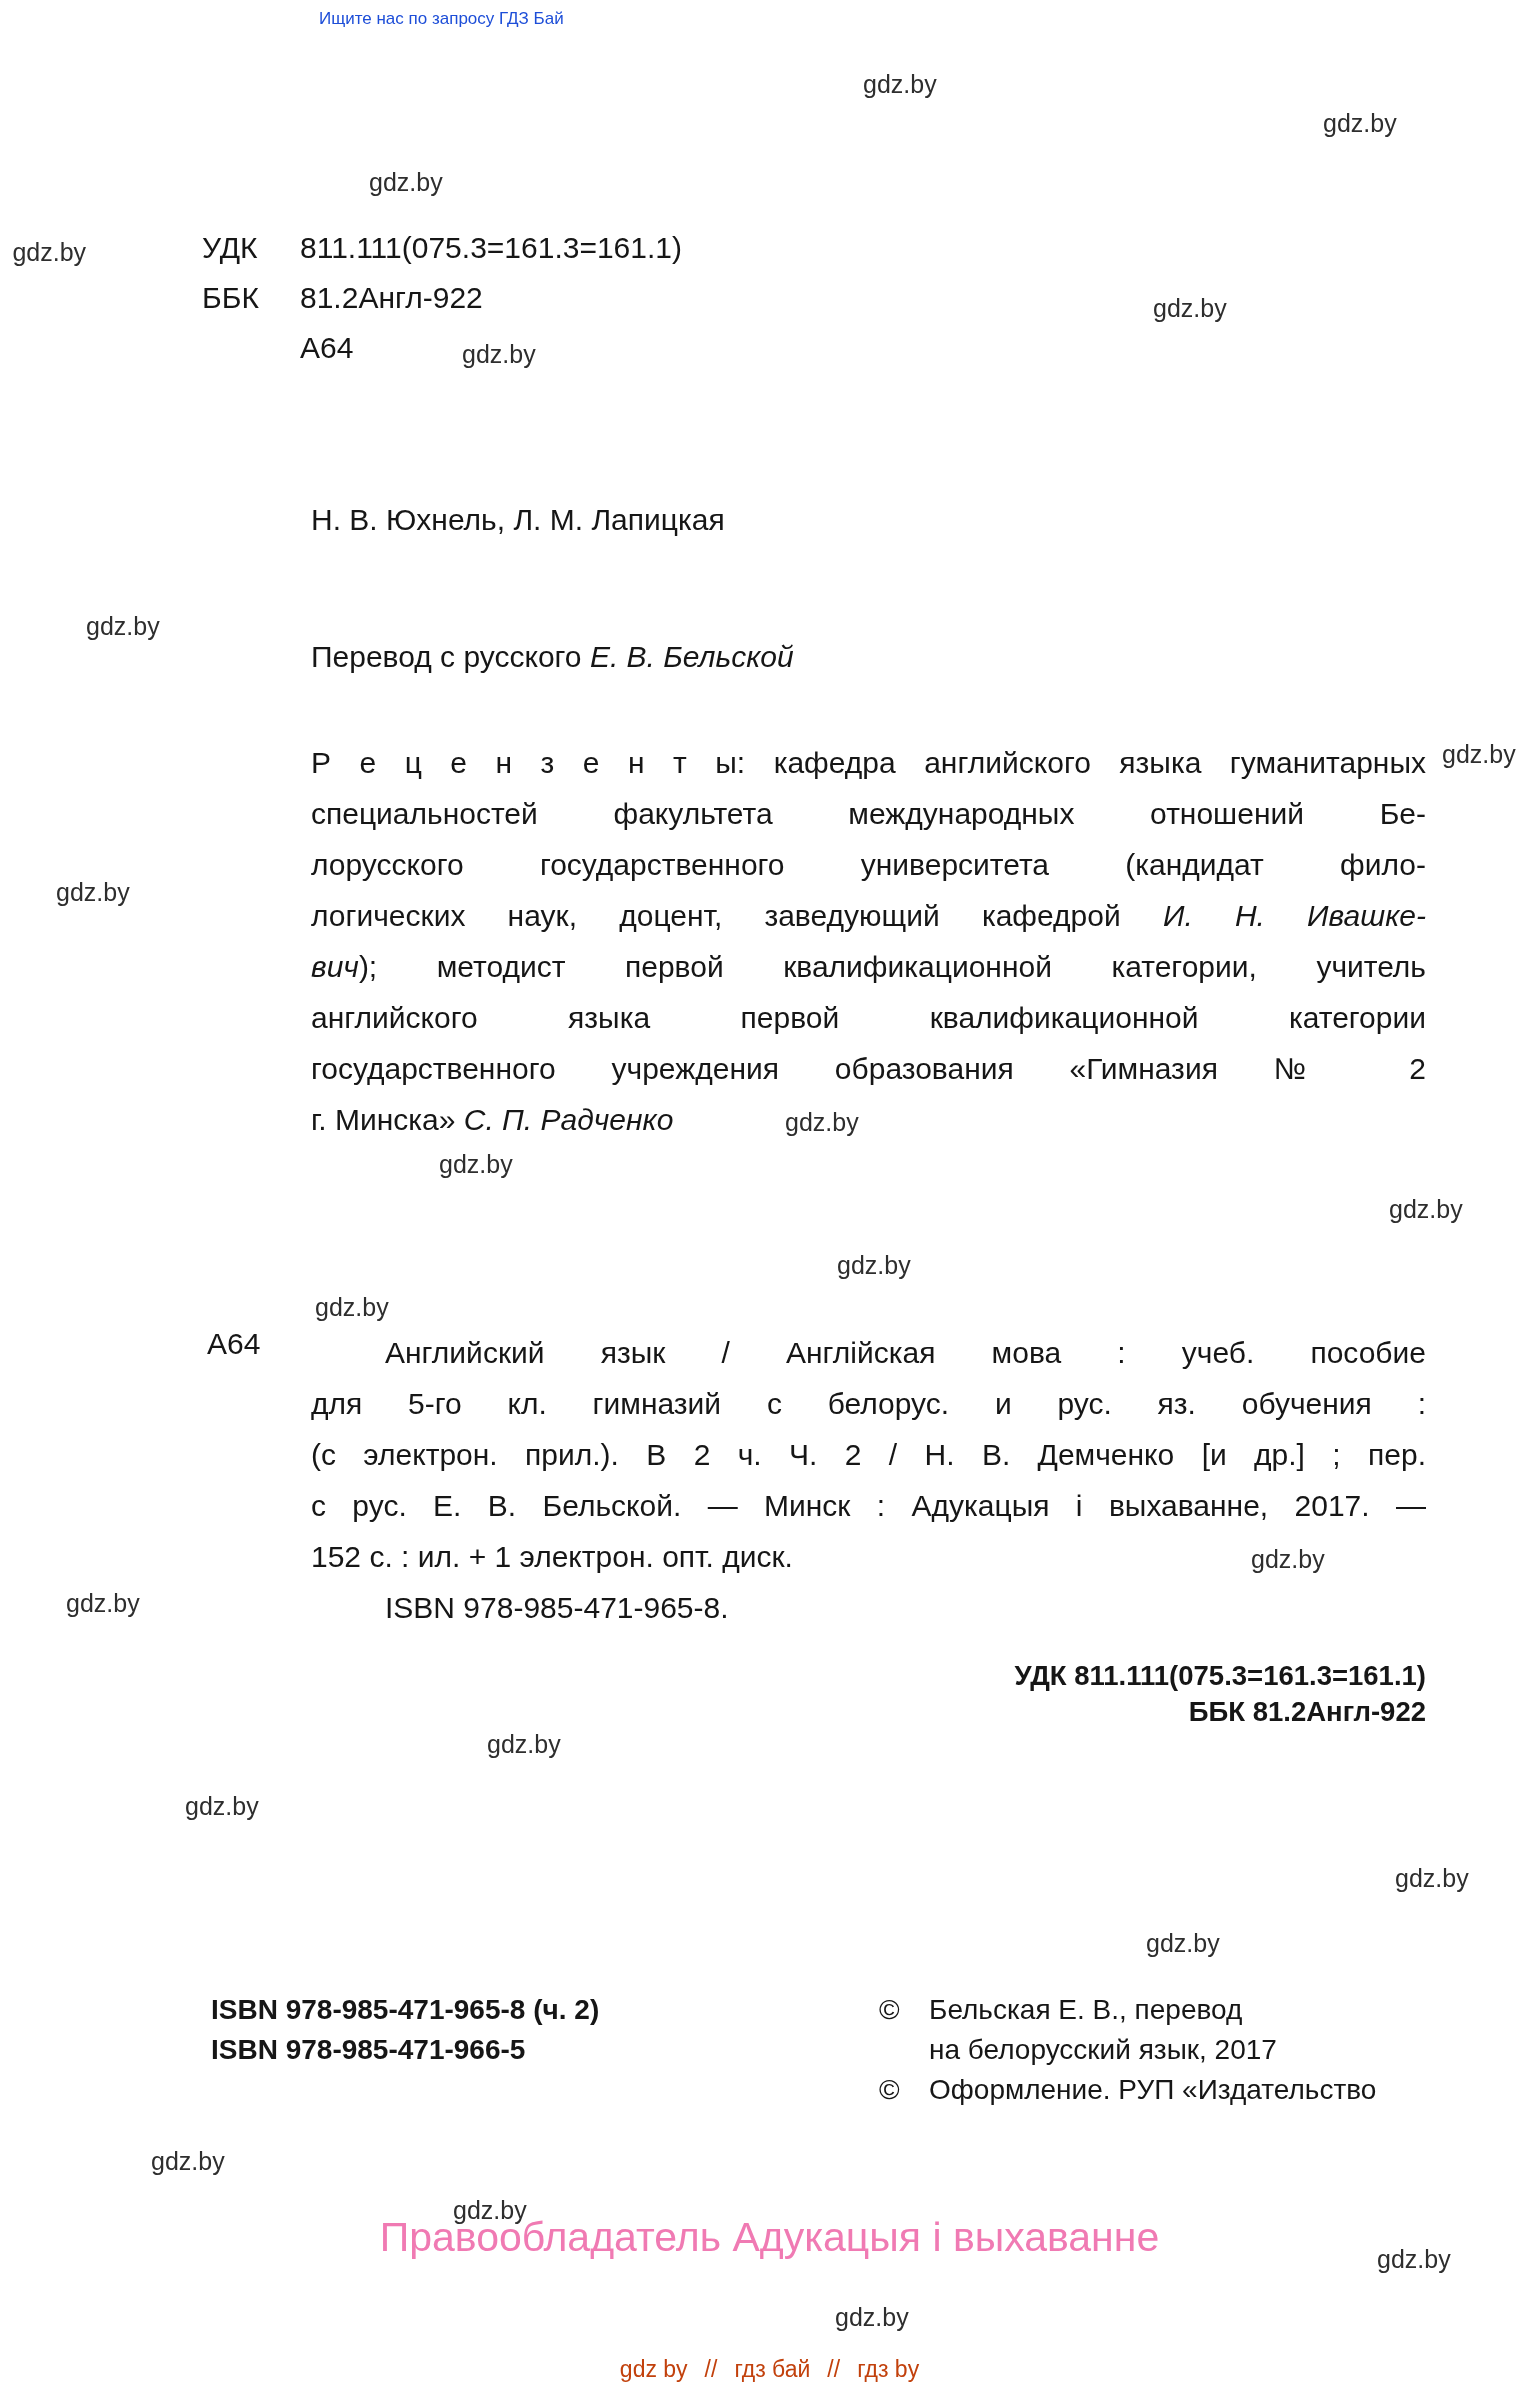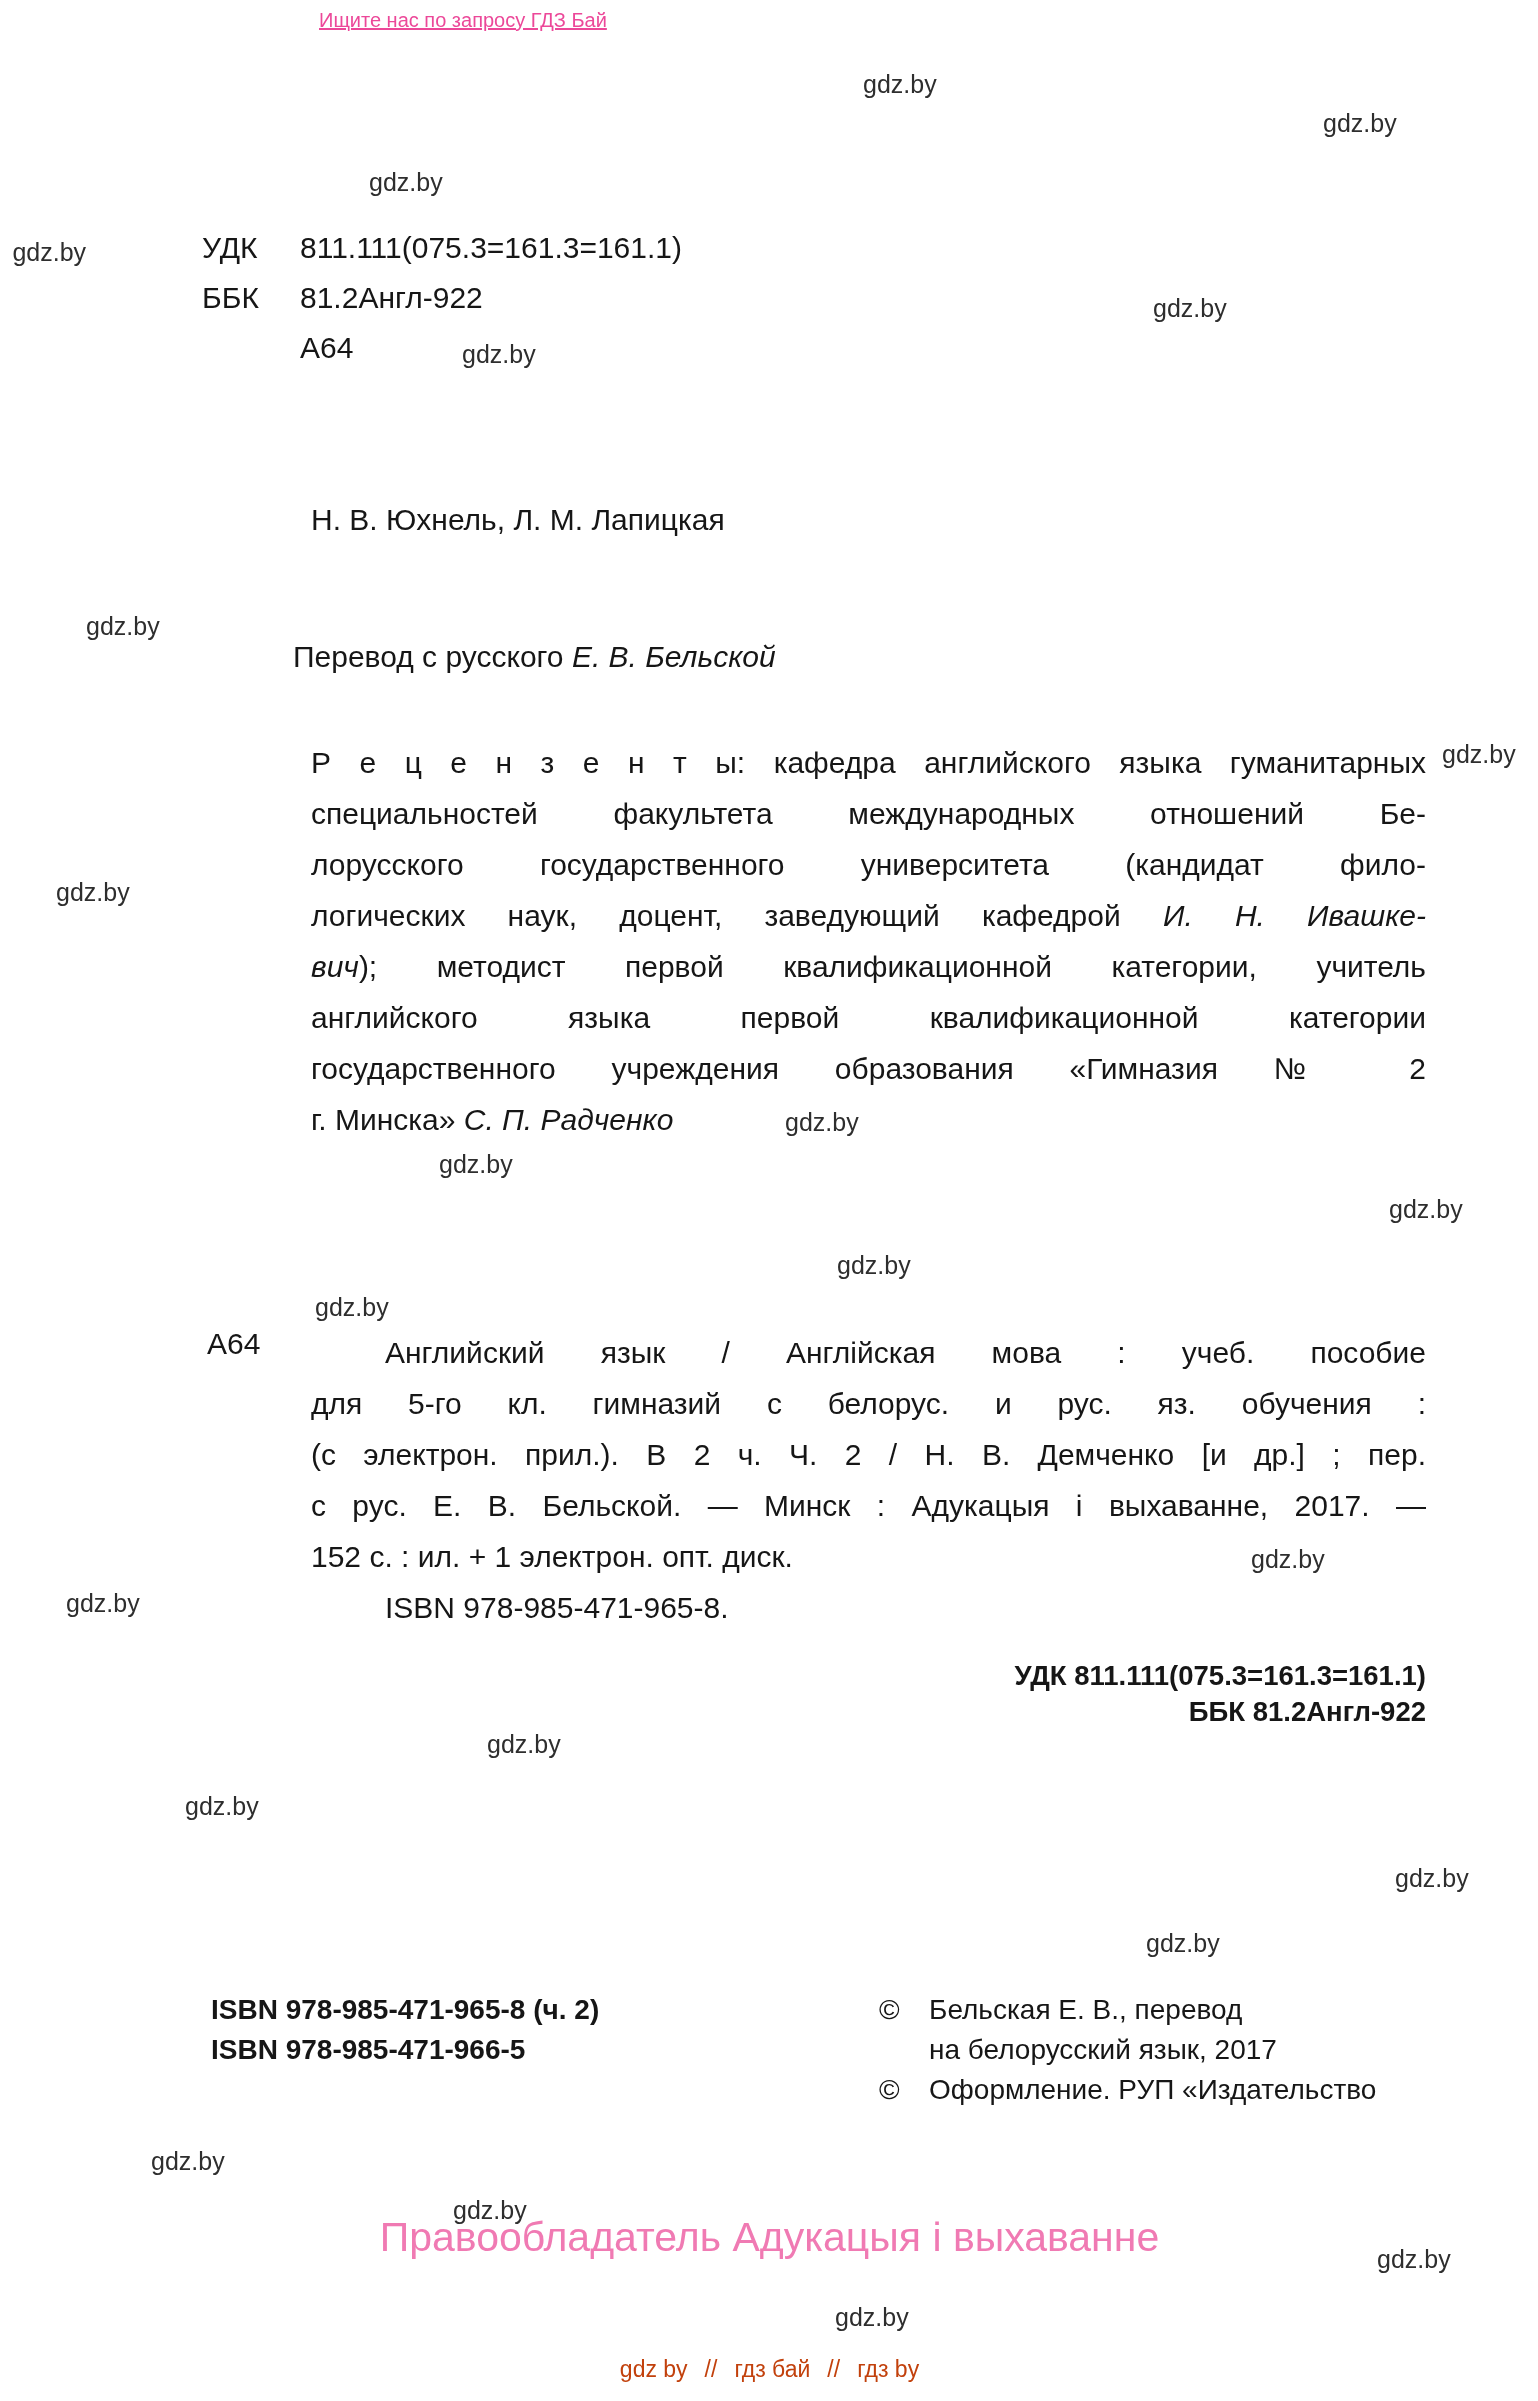--- a/index.html
+++ b/index.html
@@ -16,45 +16,44 @@
   .wm {
     position: absolute;
     font-size: 25px;
     color: #2e2e2e;
     white-space: nowrap;
   }
   .promo {
     position: absolute;
     left: 319px;
     top: 8.9px;
-    font-size: 20px;
-    color: #ec4899;
-    white-space: nowrap;
-    text-decoration: underline;
+    font-size: 17px;
+    color: #1d4ed8;
+    white-space: nowrap;
   }
   .classtop {
     position: absolute;
     left: 202px;
     top: 223px;
     font-size: 30px;
     line-height: 50px;
   }
   .classtop .row { display: flex; }
   .classtop .lbl { width: 98px; }
   .authors {
     position: absolute;
     left: 311px;
     top: 493px;
     font-size: 30px;
     line-height: 53px;
     white-space: nowrap;
   }
   .translation {
     position: absolute;
-    left: 293px;
+    left: 311px;
     top: 640px;
     font-size: 30px;
     white-space: nowrap;
   }
   .reviewers {
     position: absolute;
     left: 311px;
     top: 737px;
     width: 1115px;
     font-size: 30px;

